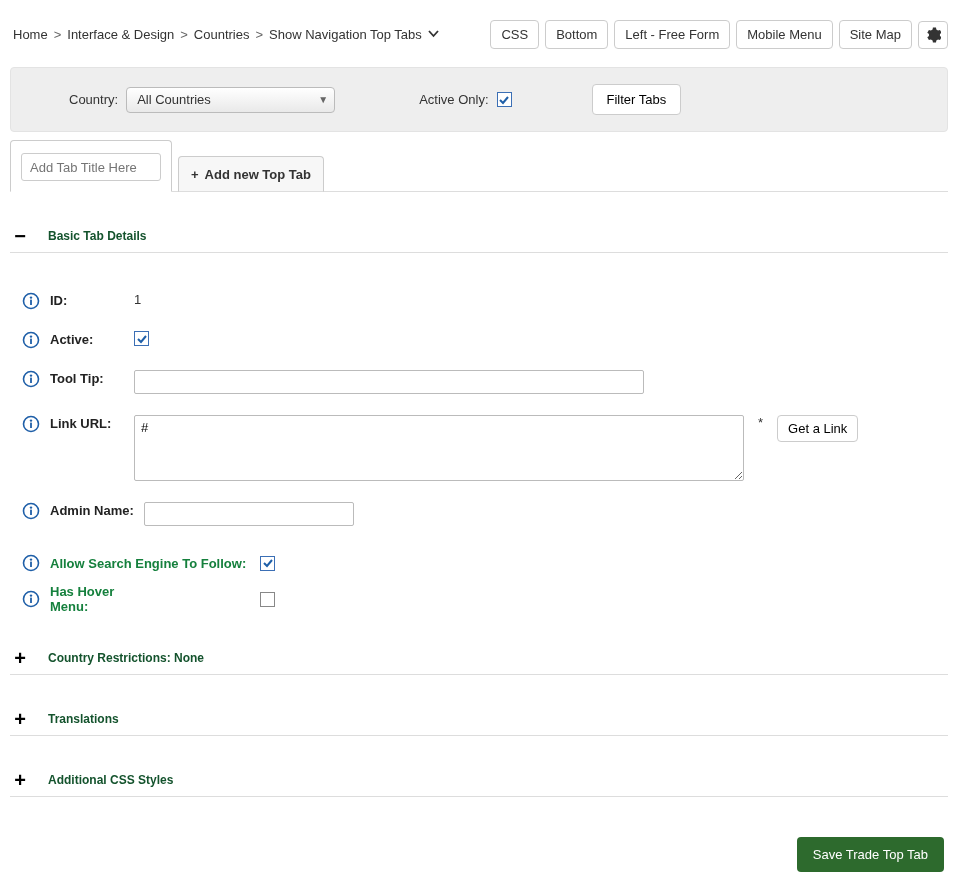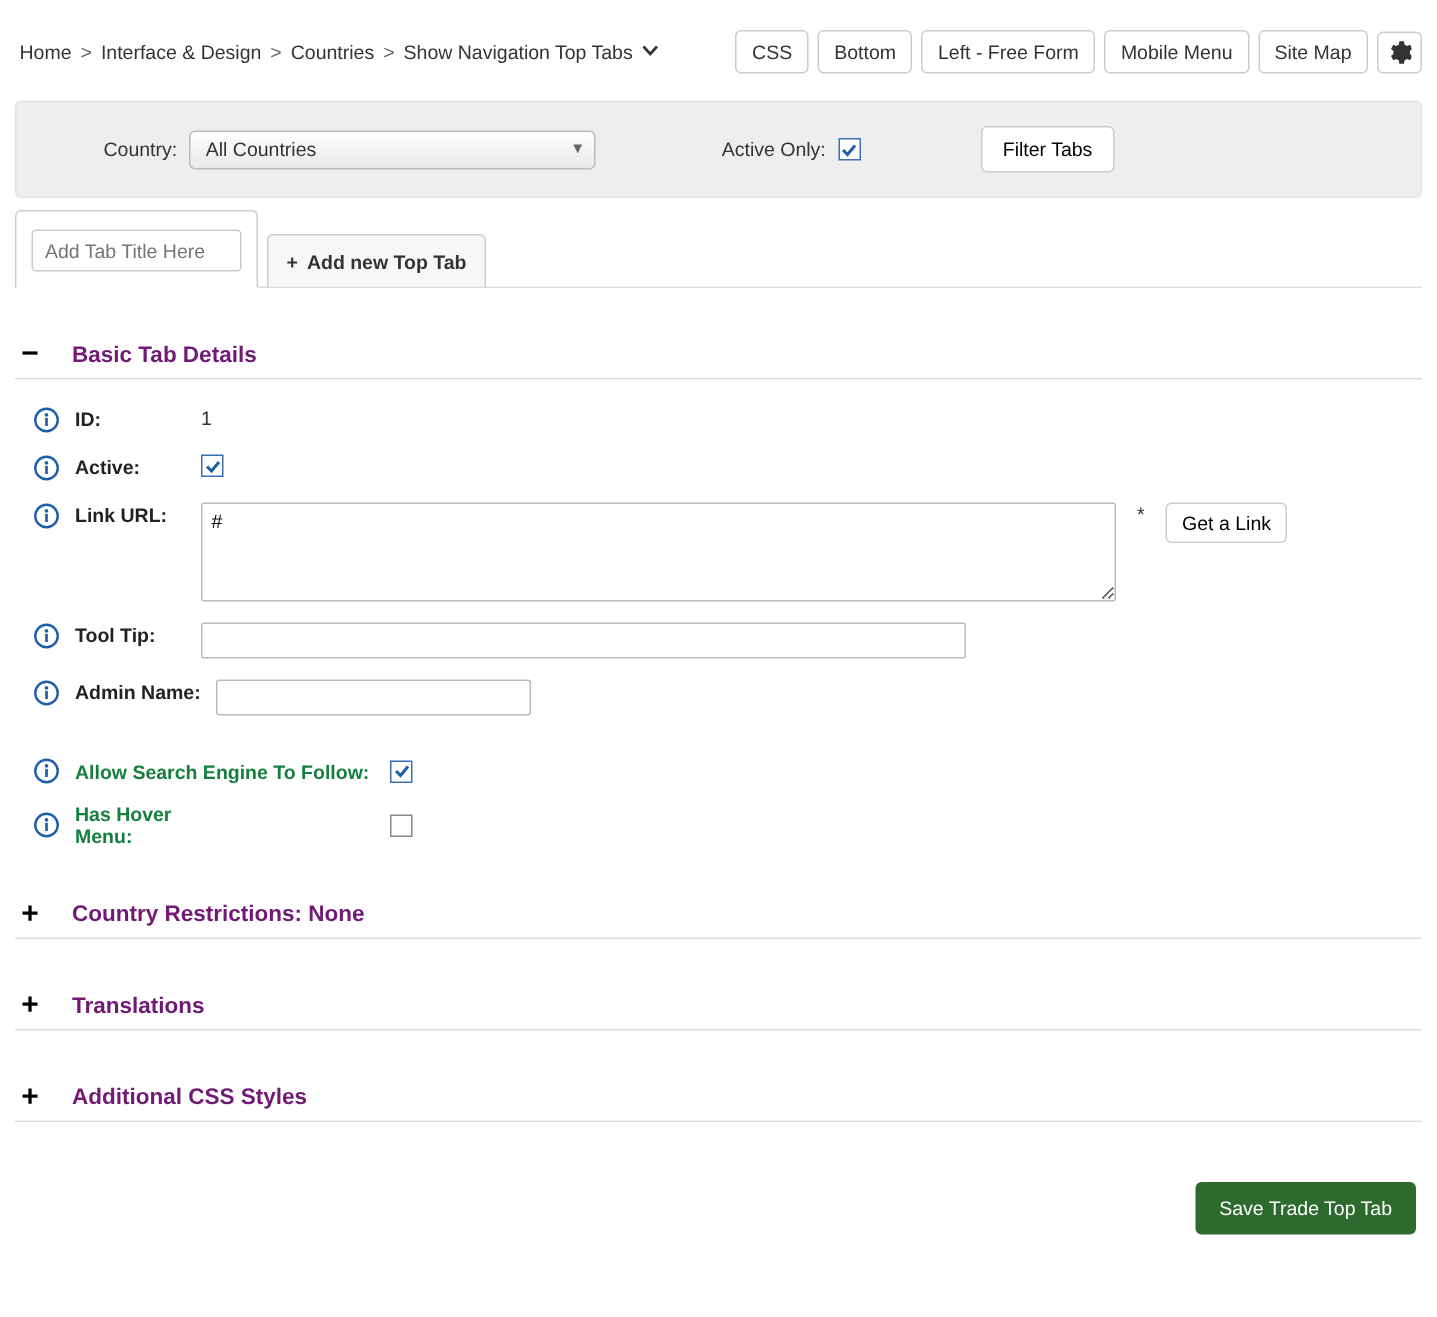--- a/index.html
+++ b/index.html
@@ -47,21 +47,21 @@
     padding: 16px 14px;
     display:flex;
     align-items:center;
     gap: 40px;
     margin-bottom: 8px;
   }
   .filter-group { display:flex; align-items:center; gap:8px; }
   .filter-label { font-size:13px; color:#333;margin-left:44px; }
   .combo {
     display:flex; align-items:center; justify-content:space-between;
-    width: 271px; height:26px;
+    width: 209px; height:26px;
     padding: 0 6px 0 10px;
     background: linear-gradient(#ffffff,#e9e9e9);
     border:1px solid #bbb; border-radius:4px;
     font-size:13px; color:#333; cursor:pointer;
   }
   .combo .tri { font-size:10px; color:#666; }
   .chk {
     width:15px; height:15px; border:1px solid #3b6fb5; display:inline-flex;
     align-items:center; justify-content:center; background:#fff; cursor:pointer;
   }
@@ -107,24 +107,24 @@
   .section { margin-top: 34px; }
   .section-header {
     display:flex; align-items:center; gap:18px;
     padding-bottom:6px; border-bottom:1px solid #ddd;
     cursor:pointer;
   }
   .section-header .toggle {
     width:20px; font-size:20px; font-weight:700; color:#000; text-align:center;
     line-height:1;
   }
-  .section-title { font-size:15px; font-weight:700; color:#701a75; }
+  .section-title { font-size:12px; font-weight:700; color:#14532d; }
   .section-body { padding: 18px 0 0 12px; }
 
-  .field-row { display:flex; align-items:flex-start; gap:10px; margin-bottom:14px; }
+  .field-row { display:flex; align-items:flex-start; gap:10px; margin-bottom:14px;margin-top:21px; }
   .info-icon { display:inline-flex; width:18px; height:18px; flex:0 0 18px; }
   .info-icon svg { width:18px; height:18px; }
   .field-label { width:74px; font-size:13px; font-weight:600; color:#222; padding-top:1px; }
   .field-label.wide { width: auto; min-width:74px; }
   .field-value { font-size:13px; }
   .txt {
     border:1px solid #bbb; border-radius:2px; padding:4px 6px;
     font-size:13px; font-family:inherit;
   }
   textarea.txt { width:610px; height:66px; resize:both; }
@@ -257,36 +257,36 @@
           </svg>
       </span>
     </div>
 
     <div class="field-row">
       <span class="info-icon">
           <svg viewBox="0 0 18 18">
             <use href="#i-info"></use>
           </svg>
         </span>
+      <span class="field-label">Tool Tip:</span>
+      <input class="txt med" value="" style="">
+    </div>
+
+    <div class="field-row">
+      <span class="info-icon">
+          <svg viewBox="0 0 18 18">
+            <use href="#i-info"></use>
+          </svg>
+        </span>
       <span class="field-label">Link URL:</span>
       <textarea class="txt" style="">#</textarea>
       <span class="req">*</span>
       <button class="btn-sm">Get a Link</button>
     </div>
 
-    <div class="field-row">
-      <span class="info-icon">
-          <svg viewBox="0 0 18 18">
-            <use href="#i-info"></use>
-          </svg>
-        </span>
-      <span class="field-label">Tool Tip:</span>
-      <input class="txt med" value="" style="">
-    </div>
-
     <div class="field-row" style="margin-bottom:28px;">
       <span class="info-icon">
           <svg viewBox="0 0 18 18">
             <use href="#i-info"></use>
           </svg>
         </span>
       <span class="field-label wide">Admin Name:</span>
       <input class="txt sm" value="" style="">
     </div>
 

